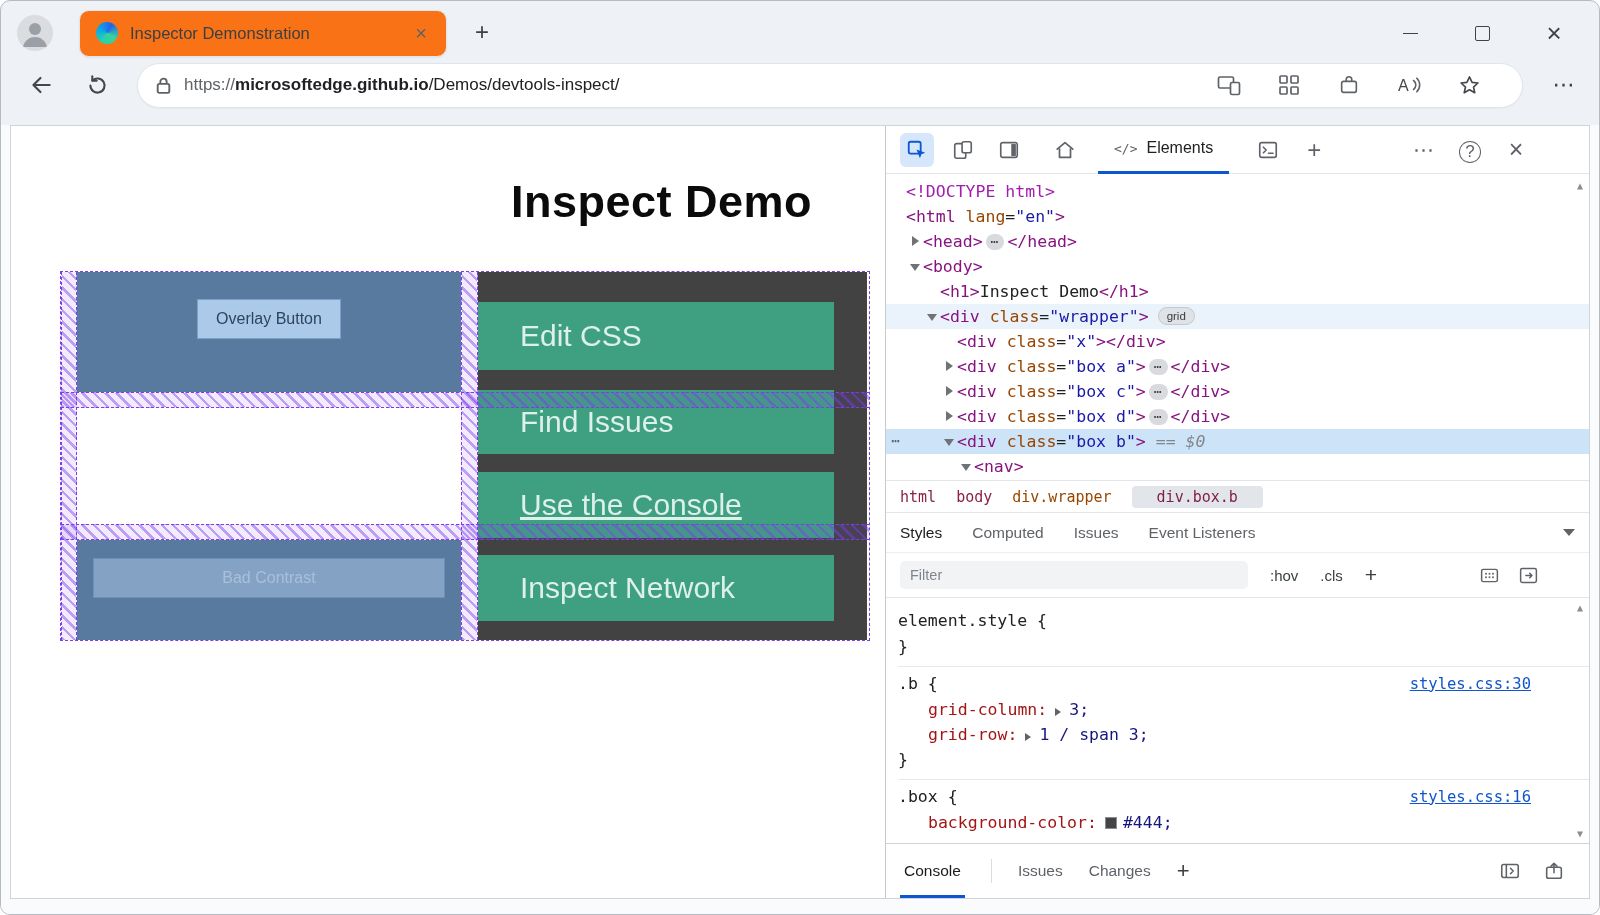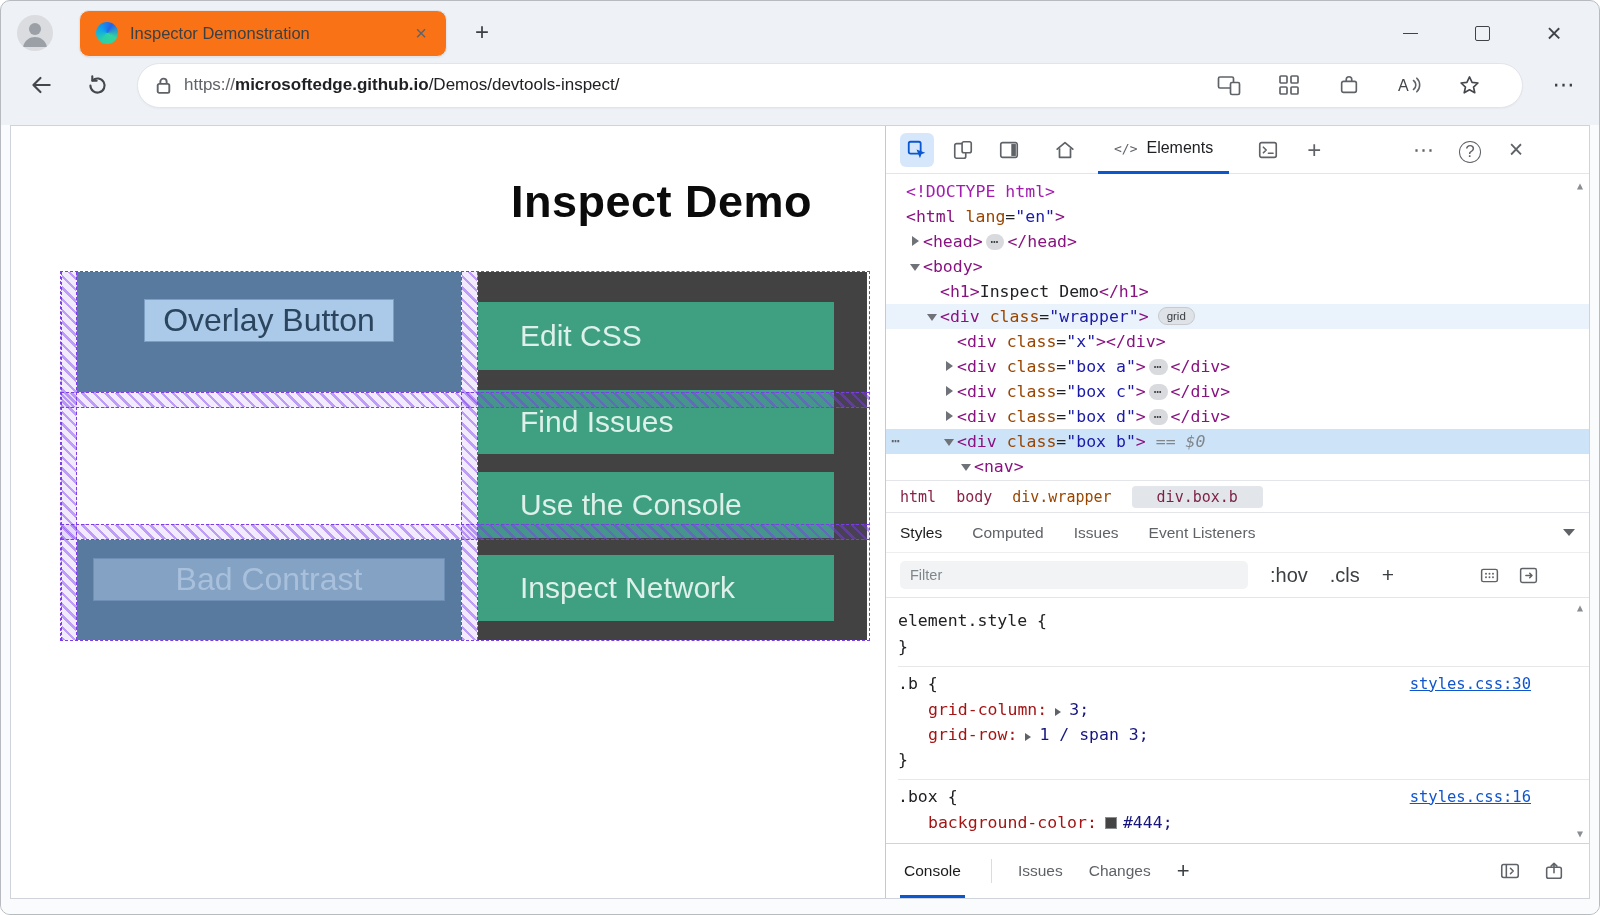--- a/index.html
+++ b/index.html
@@ -47,27 +47,27 @@
   .bluebox { background:#587a9f; }
   .boxa { left:16px; top:0; width:384px; height:120px; }
   .boxc { left:16px; top:136px; width:384px; height:116px; }
   .boxd { left:16px; top:268px; width:384px; height:100px; }
   .boxb { left:417px; top:0; width:389px; height:368px; background:#424242; }
   .hatch { position:absolute; background:repeating-linear-gradient(45deg, rgba(125,60,235,.50) 0 2.5px, rgba(125,60,235,.10) 2.5px 8px); z-index:3; }
   .gx { left:0; top:0; width:16px; height:368px; border-left:1px dashed #7d3ceb; border-right:1px dashed #7d3ceb; }
   .colgap { left:400px; top:0; width:17px; height:368px; border-left:1px dashed #7d3ceb; border-right:1px dashed #7d3ceb; }
   .rowgap { left:0; width:808px; height:16px; border-top:1px dashed #7d3ceb; border-bottom:1px dashed #7d3ceb; }
   .rg1 { top:120px; } .rg2 { top:252px; }
-  .pgbtn { display:block; margin:0 auto; font-size:32px; background:#abc9e9; border:1px solid #7e9fc4; color:#2b455e; padding:2px 18px; font-family:"Liberation Sans",sans-serif; }
+  .pgbtn { display:block; margin:0 auto; font-size:16px; background:#abc9e9; border:1px solid #7e9fc4; color:#2b455e; padding:10px 18px; font-family:"Liberation Sans",sans-serif; }
   .boxa .pgbtn { margin-top:27px; }
   .boxc .pgbtn { margin-top:21px; }
   .boxd .pgbtn { margin-top:18px; width:352px; background:#84a2c4; border-color:#708fb4; color:#a8c0dc; }
   .tlink { position:absolute; left:0; width:356px; background:#3f9f81; color:#ddf0e9; font-size:30px; display:flex; align-items:center; padding-left:42px; }
   .tl1 { top:30px; height:68px; } .tl2 { top:118px; height:64px; }
-  .tl3 { top:200px; height:66px; } .tl4 { top:283px; height:66px; }
+  .tl3 { top:200px; height:66px;text-decoration:underline; } .tl4 { top:283px; height:66px; }
 
   
   .devtools { flex:1; min-width:0; display:flex; flex-direction:column; background:#fff; }
   .dtoolbar { height:48px; flex:none; display:flex; align-items:center; padding:0 10px 0 14px; border-bottom:1px solid #e3e5e8; }
   .dico { width:34px; height:34px; display:flex; align-items:center; justify-content:center; border-radius:6px; color:#5f6368; flex:none; }
   .dico + .dico { margin-left:12px; }
   .dico.active { background:#d7e7fb; color:#0b57d0; }
   .dtab-el { height:48px; display:flex; align-items:center; gap:9px; padding:0 16px; margin-left:16px; border-bottom:3px solid #0b57d0; color:#202124; font-size:16px; }
   .codeglyph { font-family:"DejaVu Sans Mono",monospace; font-size:13px; color:#5f6368; }
   .codeglyph::before { content:"</>"; }
@@ -109,21 +109,21 @@
   
   .ptabs { height:40px; flex:none; border-top:1px solid #e3e5e8; display:flex; align-items:center; gap:30px; padding:0 14px; font-size:15.5px; color:#5f6368; }
   .ptab.active { color:#1b1b1d; }
   .chev { margin-left:auto; width:12px; height:12px; position:relative; }
   .chev::before { content:""; position:absolute; top:2px; left:0; border:6px solid transparent; border-top:7px solid #5f6368; }
 
   
   .fbar { height:46px; flex:none; border-top:1px solid #eceef0; border-bottom:1px solid #e3e5e8; display:flex; align-items:center; padding:0 14px; gap:22px; }
   .filter { width:348px; height:28px; background:#f1f3f4; border:none; border-radius:5px; padding:0 10px; font-size:14.5px; color:#202124; outline:none; }
   .filter::placeholder { color:#80868b; }
-  .tbtn { font-size:20px; color:#3c4043; }
+  .tbtn { font-size:15px; color:#3c4043; }
   .fplus::before { content:"+"; font-size:21px; color:#3c4043; }
   .fright { margin-left:auto; display:flex; align-items:center; gap:18px; padding-right:36px; }
 
   
   .styles { flex:1; position:relative; overflow:hidden; font-family:"DejaVu Sans Mono",monospace; font-size:16.5px; color:#202124; padding:6px 0 0 12px; }
   .rule { border-bottom:1px solid #e6e8ea; padding:3px 0 6px; }
   .rule.last { border-bottom:none; }
   .rhead { display:flex; align-items:center; height:27px; padding-right:58px; }
   .srclink { margin-left:auto; color:#1155cc; text-decoration:underline; font-size:15.5px; }
   .prop { height:25px; line-height:25px; padding-left:30px; white-space:nowrap; }

